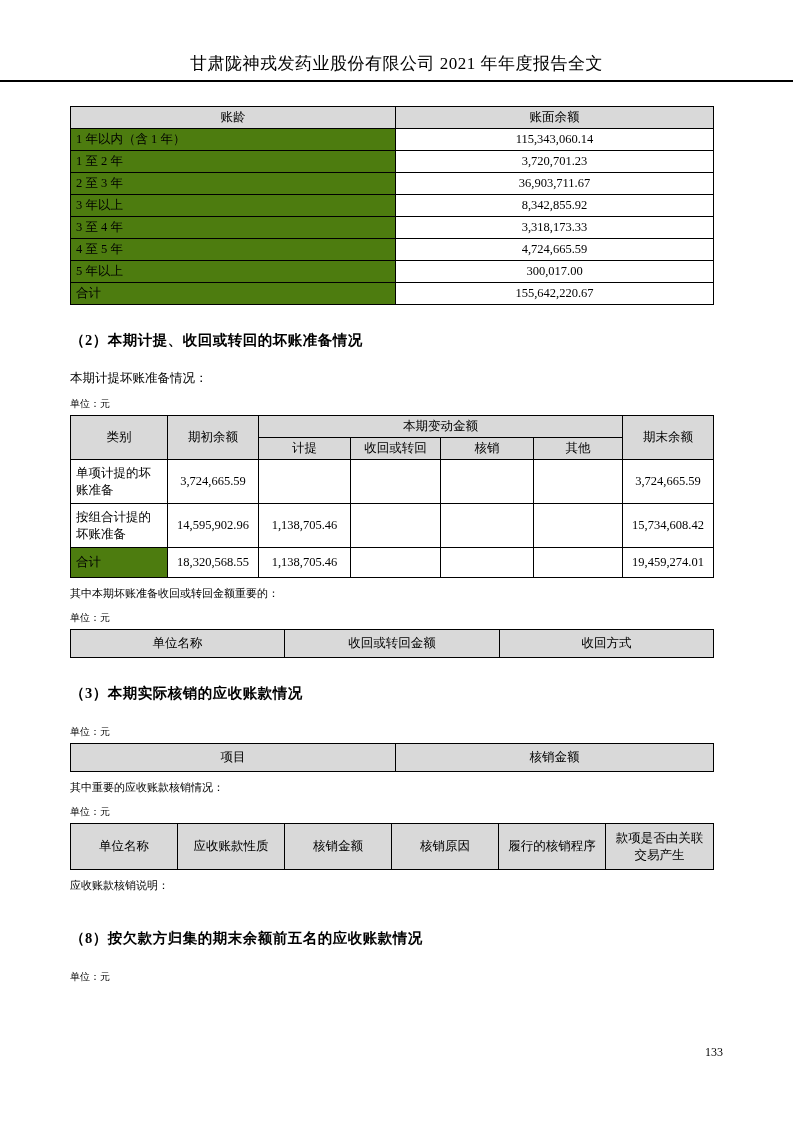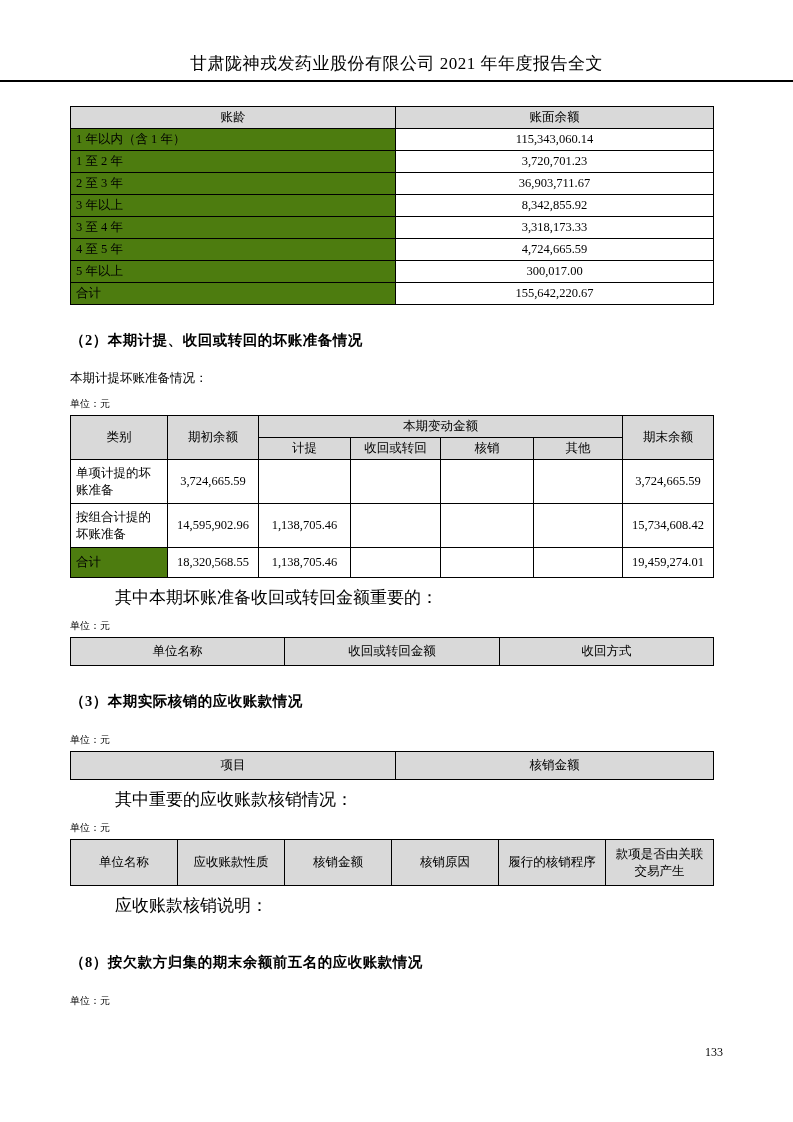--- a/index.html
+++ b/index.html
@@ -59,21 +59,21 @@
   }
   .unit-line.wide-gap { margin-top: 22px; }
 
   .provision-table th { height: 16px; }
   .provision-table tr.tall td { height: 44px; }
   .provision-table tr.total-row td { height: 30px; }
 
   .simple-table th { height: 28px; }
   .wide-header-table th { height: 46px; }
 
-  .note-text { font-size: 17px; margin-top: 8px; margin-left: 45px; }
+  .note-text { font-size: 11px; margin-top: 8px; }
   .section4-title { margin-top: 36px; }
 
   .page-number {
     position: absolute;
     right: 70px;
     bottom: 62px;
     font-size: 12px;
   }
 </style>
 </head>

